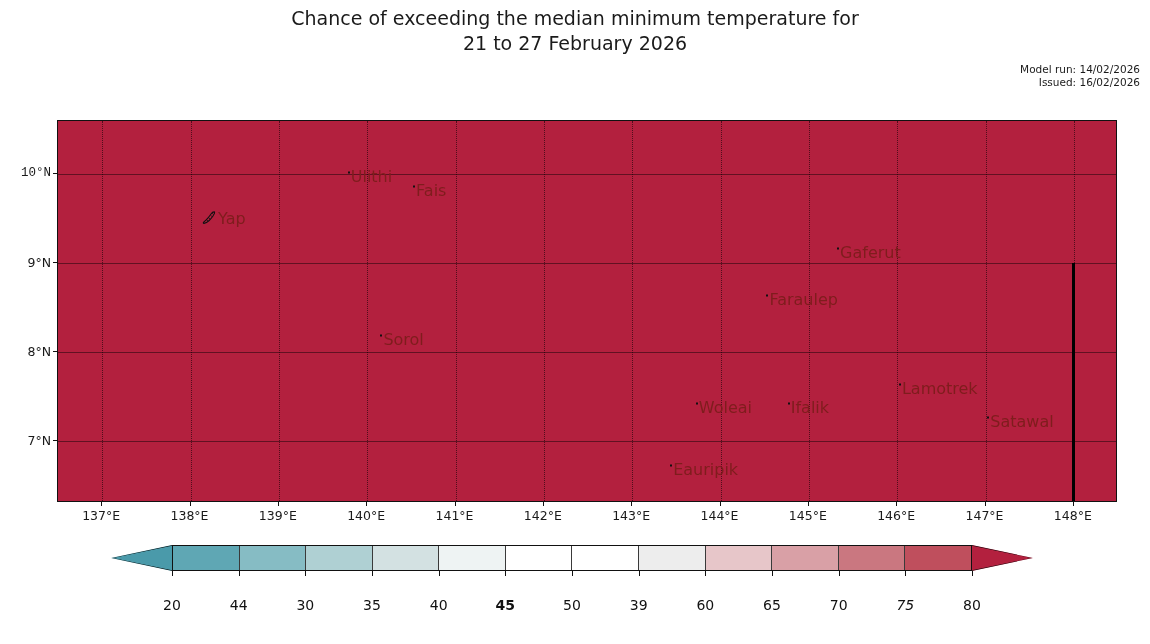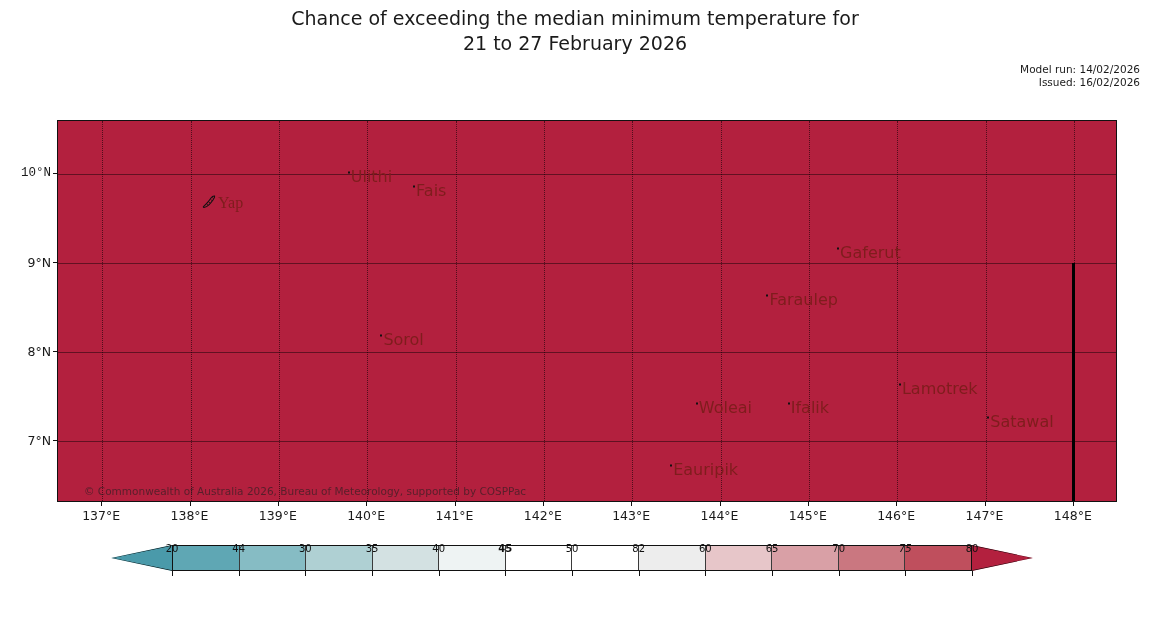--- a/index.html
+++ b/index.html
@@ -197,22 +197,22 @@
 
   .cbar-tick {
     position: absolute;
     top: 26px;
     height: 5px;
     width: 0;
     border-left: 1px solid #111;
   }
   .cbar-ticklabel {
     position: absolute;
-    top: 543px;
-    font-size: 10px;
+    top: 597px;
+    font-size: 14px;
     color: #111;
     transform: translateX(-50%);
   }
   .cbar-title {
     position: absolute;
     left: 0; right: 0;
     top: 592px;
     text-align: center;
     font-size: 15.5px;
     color: #1a1a1a;
@@ -248,36 +248,35 @@
         <div class="gridline-v" style="left: 662.5px;"></div>
         <div class="gridline-v" style="left: 750.833px;"></div>
         <div class="gridline-v" style="left: 839.167px;"></div>
         <div class="gridline-v" style="left: 927.5px;"></div>
         <div class="gridline-v" style="left: 1015.83px;"></div>
       </div>
     <div id="coast-layer">
         <div class="coastline" style="left: 1014.33px; top: 142.14px; width: 3px; height: 239.86px;"></div>
       </div>
     <div id="site-layer">
-        <div class="site" style="left: 143.1px; top: 83px; font-family: Liberation Serif, serif;"><span style="display:inline-block;vertical-align:middle;margin-right:1px;"><svg width="16" height="16" viewBox="0 0 16 16">
+        <div class="site" style="left: 143.1px; top: 98px;"><span style="display:inline-block;vertical-align:middle;margin-right:1px;"><svg width="16" height="16" viewBox="0 0 16 16">
               <path d="M13.6 2.2 C12.4 2.0 11.0 2.8 10.0 4.2 C9.1 5.5 8.0 7.0 6.6 8.6 C5.6 9.7 4.2 11.0 2.6 12.5 C2.1 13.0 2.3 13.7 3.0 13.6 C4.7 13.3 6.4 12.4 7.9 11.0 C9.4 9.6 10.8 7.9 12.0 6.2 C13.1 4.7 14.0 3.2 13.6 2.2 Z" fill="none" stroke="#111" stroke-width="1.1"></path>
               <path d="M11.2 3.6 L12.4 4.6 M9.6 5.8 L10.9 6.6 M7.8 8.2 L9.0 9.0 M5.8 10.4 L7.0 11.1" stroke="#111" stroke-width="0.8"></path>
             </svg></span><span>Yap</span></div>
         <div class="site" style="left: 289.733px; top: 55.0791px;"><span class="dot"></span><span>Ulithi</span></div>
         <div class="site" style="left: 355.1px; top: 69px;"><span class="dot"></span><span>Fais</span></div>
         <div class="site" style="left: 779.1px; top: 130.591px;"><span class="dot"></span><span>Gaferut</span></div>
         <div class="site" style="left: 708.433px; top: 177.674px;"><span class="dot"></span><span>Faraulep</span></div>
         <div class="site" style="left: 322.417px; top: 217.651px;"><span class="dot"></span><span>Sorol</span></div>
         <div class="site" style="left: 637.767px; top: 286.056px;"><span class="dot"></span><span>Woleai</span></div>
         <div class="site" style="left: 713.733px; top: 286.056px; margin-left: 16px;"><span class="dot"></span><span>Ifalik</span></div>
         <div class="site" style="left: 840.933px; top: 266.512px;"><span class="dot"></span><span>Lamotrek</span></div>
         <div class="site" style="left: 929.267px; top: 300.27px;"><span class="dot"></span><span>Satawal</span></div>
         <div class="site" style="left: 612.15px; top: 348.242px;"><span class="dot"></span><span>Eauripik</span></div>
       </div>
-    <div class="copyright">© Commonwealth of Australia 2026, Bureau of Meteorology, supported by COSPPac</div>
   </div>
 
   <div id="ytick-layer">
       <div class="ylabel" style="top: 439.814px;">7°N</div>
       <div class="ytickmark" style="top: 439.814px;"></div>
       <div class="ylabel" style="top: 350.977px;">8°N</div>
       <div class="ytickmark" style="top: 350.977px;"></div>
       <div class="ylabel" style="top: 262.14px;">9°N</div>
       <div class="ytickmark" style="top: 262.14px;"></div>
       <div class="ylabel" style="top: 173.302px; font-family: Liberation Mono, monospace;">10°N</div>
@@ -340,21 +339,21 @@
       <div class="cbar-ticklabel" style="left: 305.333px;">30</div>
       <div class="cbar-tick" style="left: 372px; top: 571px;"></div>
       <div class="cbar-ticklabel" style="left: 372px;">35</div>
       <div class="cbar-tick" style="left: 438.667px; top: 571px;"></div>
       <div class="cbar-ticklabel" style="left: 438.667px;">40</div>
       <div class="cbar-tick" style="left: 505.333px; top: 571px;"></div>
       <div class="cbar-ticklabel" style="left: 505.333px; font-weight: bold;">45</div>
       <div class="cbar-tick" style="left: 572px; top: 571px;"></div>
       <div class="cbar-ticklabel" style="left: 572px;">50</div>
       <div class="cbar-tick" style="left: 638.667px; top: 571px;"></div>
-      <div class="cbar-ticklabel" style="left: 638.667px;">82</div>
+      <div class="cbar-ticklabel" style="left: 638.667px;">39</div>
       <div class="cbar-tick" style="left: 705.333px; top: 571px;"></div>
       <div class="cbar-ticklabel" style="left: 705.333px;">60</div>
       <div class="cbar-tick" style="left: 772px; top: 571px;"></div>
       <div class="cbar-ticklabel" style="left: 772px;">65</div>
       <div class="cbar-tick" style="left: 838.667px; top: 571px;"></div>
       <div class="cbar-ticklabel" style="left: 838.667px;">70</div>
       <div class="cbar-tick" style="left: 905.333px; top: 571px;"></div>
       <div class="cbar-ticklabel" style="left: 905.333px; font-style: italic;">75</div>
       <div class="cbar-tick" style="left: 972px; top: 571px;"></div>
       <div class="cbar-ticklabel" style="left: 972px;">80</div>

